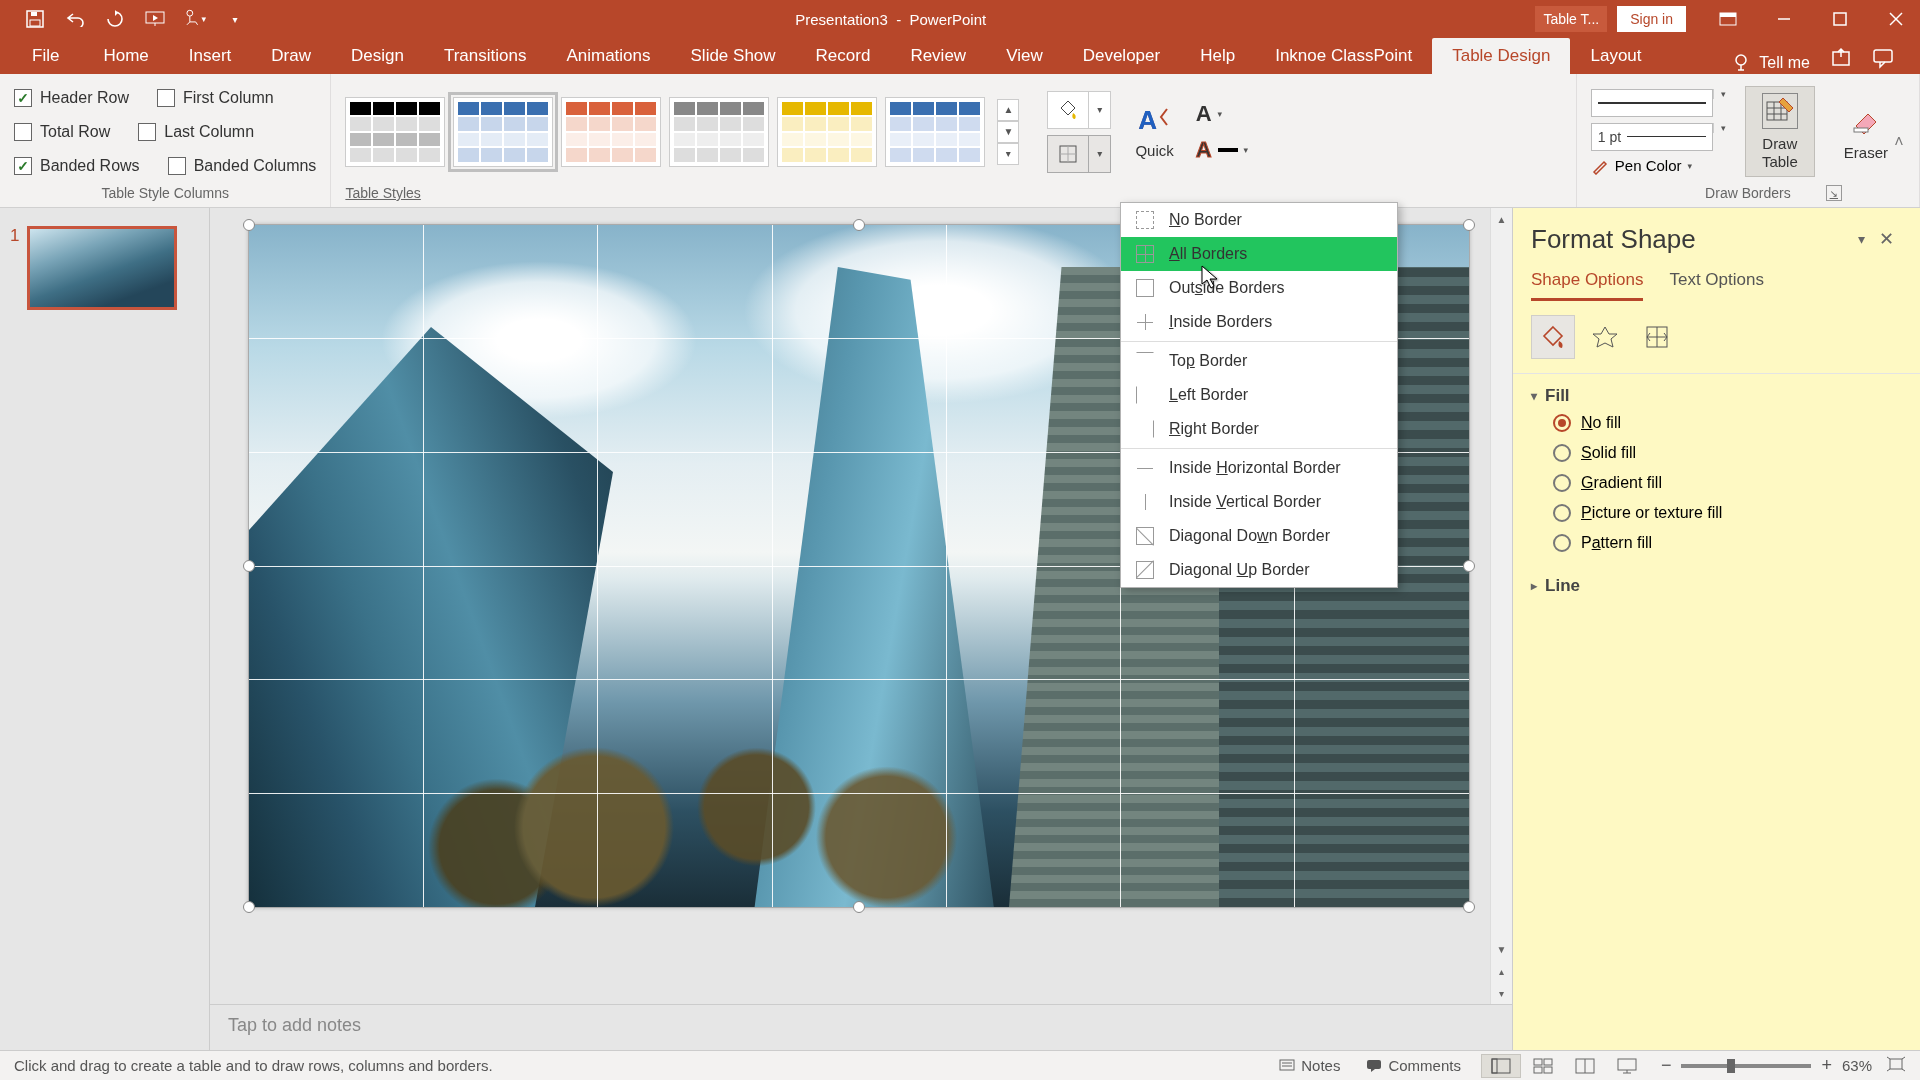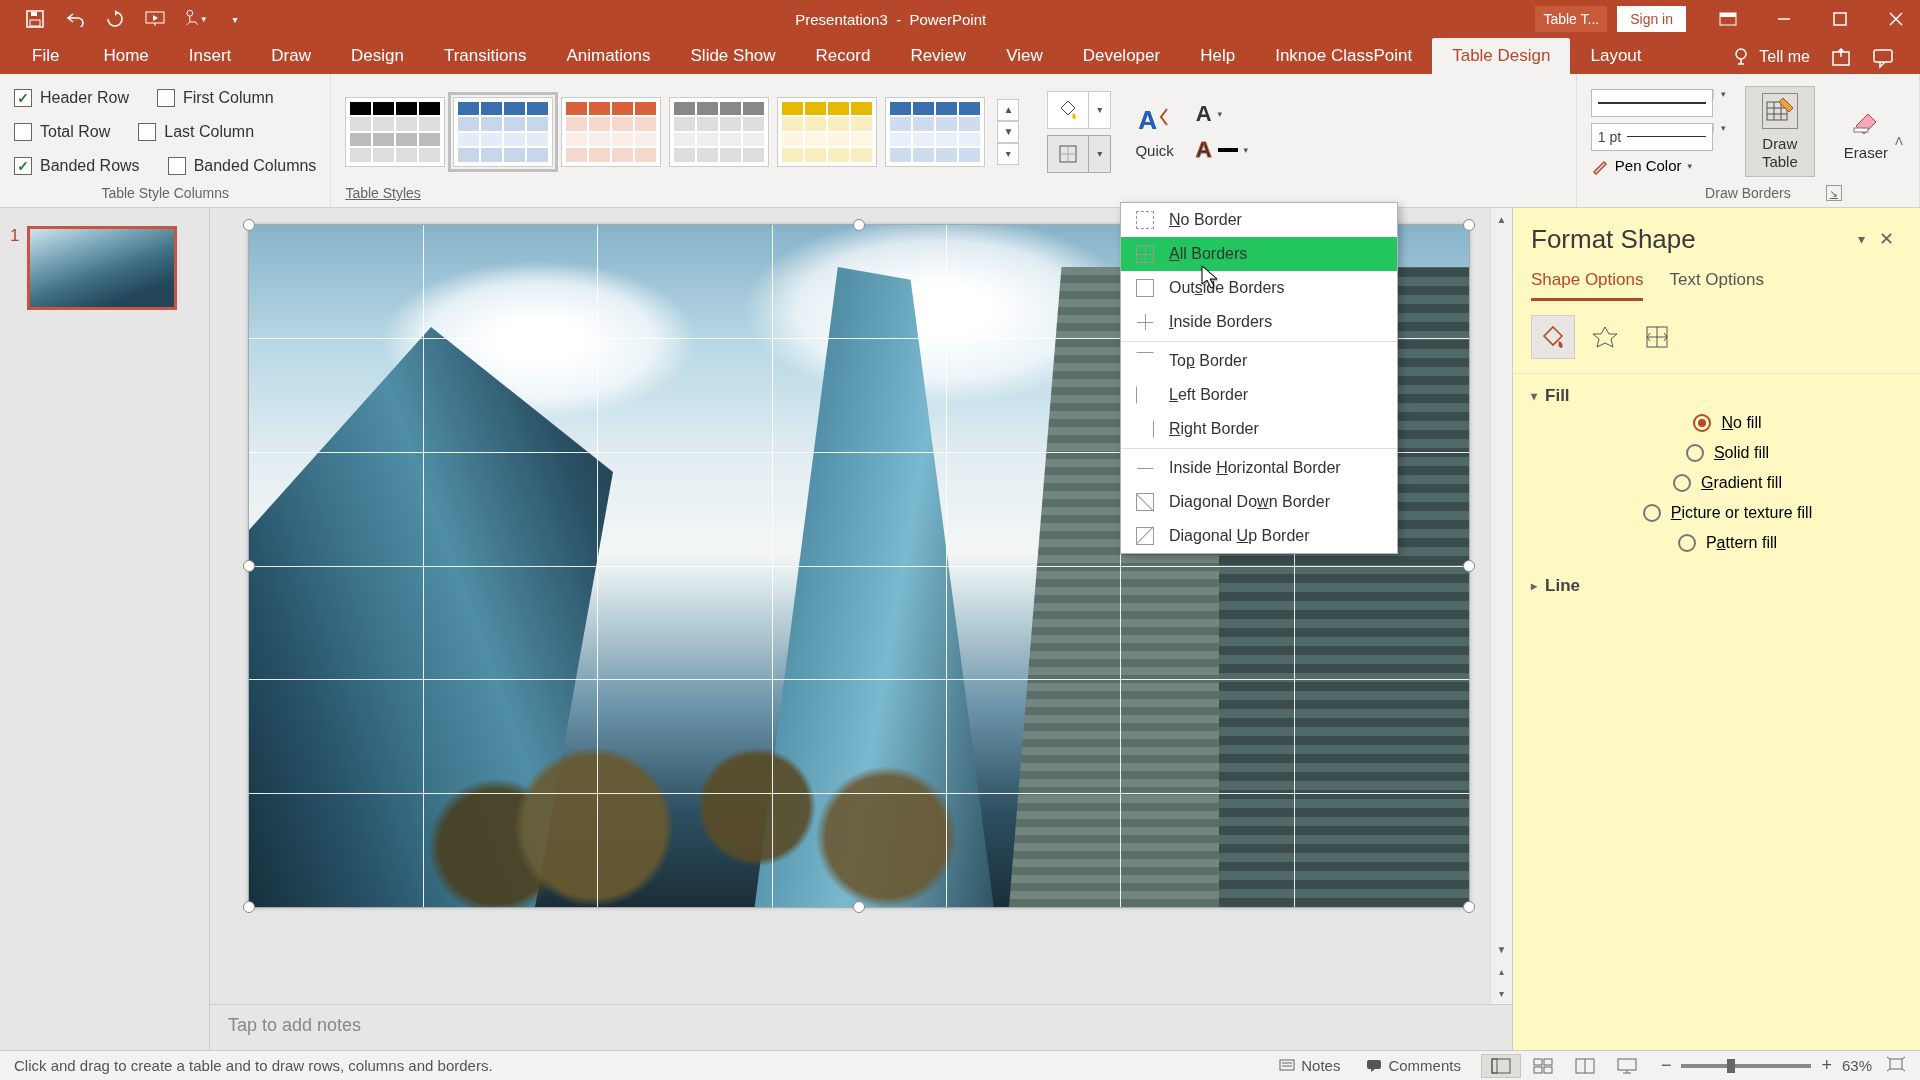--- a/index.html
+++ b/index.html
@@ -14,21 +14,21 @@
 .table-tools-label { background: #c85a3c; color:#fff; padding: 3px 8px; font-size:14px; height:26px; display:flex; align-items:center;}
 .signin-btn { background: #fff; color: #b7472a; border: 1px solid #fff; padding: 4px 12px; font-size: 14px; cursor: pointer; }
 .win-btns { display: flex; gap: 28px; margin-left: 18px; }
 .win-btn { width: 28px; height: 28px; display: flex; align-items: center; justify-content: center; color:#fff; }
 
 
 .tabs { height: 36px; background: #b7472a; display: flex; align-items: center; padding: 0 12px; color:#fff; }
 .tab { padding: 8px 20px; font-size: 17px; cursor:pointer; }
 .tab.file { margin-right: 4px; }
 .tab.active { background: #f3f2f1; color: #b7472a; border-top-left-radius:2px; border-top-right-radius:2px;}
-.ribbon-right { margin-left: auto; display:flex; align-items:flex-start; gap:20px; padding-right:14px;margin-top:8px;}
+.ribbon-right { margin-left: auto; display:flex; align-items:flex-end; gap:20px; padding-right:14px;margin-top:8px;}
 
 
 .ribbon { height: 134px; background: #f3f2f1; border-bottom: 1px solid #d0d0d0; display: flex; }
 .group { border-right: 1px solid #e0dede; padding: 6px 14px 2px 14px; display:flex; flex-direction:column; height:100%; }
 .group-body { flex:1; display:flex; align-items:center; }
 .group-label { text-align:center; font-size:14px; color:#666; padding: 2px 0 4px 0; }
 
 .checkset { display:flex; flex-direction:column; gap:16px; }
 .checkset-row { display:flex; gap:28px; }
 .chk { display:flex; align-items:center; gap:8px; font-size:16px; color:#333; }
@@ -139,21 +139,21 @@
 .pane-title { font-size:26px; color:#3a3a3a; flex:1;}
 .pane-tabs { display:flex; gap:26px; padding: 8px 18px 0;}
 .pane-tab { font-size:17px; color:#555; padding-bottom:8px; border-bottom:3px solid transparent; }
 .pane-tab.active { color:#b7472a; border-bottom-color:#b7472a;}
 .pane-mode-icons { display:flex; gap:8px; padding:14px 18px; border-bottom:1px solid #e4e4e4;}
 .mode-ic { width:44px; height:44px; border:1px solid transparent; display:flex; align-items:center; justify-content:center;}
 .mode-ic.active { background:#e8e6e2; border-color:#d0cec9;}
 .section { padding:12px 18px;}
 .section-hdr { display:flex; align-items:center; gap:8px; font-size:17px; font-weight:bold; color:#444; cursor:pointer; margin-bottom:8px;}
 .caret { font-size:12px; color:#666; }
-.radio-list { display:flex; flex-direction:column; gap:12px; padding-left:22px;align-items:center;}
+.radio-list { display:flex; flex-direction:column; gap:12px; padding-left:22px;}
 .radio { display:flex; align-items:center; gap:10px; font-size:16px; }
 .radio-dot { width:18px; height:18px; border-radius:50%; border:2px solid #777; display:flex; align-items:center; justify-content:center;}
 .radio-dot.sel { border-color:#b7472a;}
 .radio-dot.sel::after{content:"";width:8px;height:8px;border-radius:50%;background:#b7472a;}
 
 
 .statusbar { height:30px; background:#f3f2f1; border-top:1px solid #ccc; display:flex; align-items:center; font-size:15px; color:#555; padding:0 14px;}
 .status-left { }
 .status-right { margin-left:auto; display:flex; align-items:center; gap:14px;}
 .sb-btn { display:flex; align-items:center; gap:6px; font-size:15px; color:#555; padding:2px 6px;}
@@ -754,20 +754,26 @@
     </div>
   <div class="dd-sep"></div>
   <div class="dd-item">
       <span class="dd-icon">
         <span class="border-ic insh"></span>
       </span>
       <span>Inside <span class="underline-key">H</span>orizontal Border</span>
     </div>
   <div class="dd-item">
       <span class="dd-icon">
+        <span class="border-ic insv"></span>
+      </span>
+      <span>Inside <span class="underline-key">V</span>ertical Border</span>
+    </div>
+  <div class="dd-item">
+      <span class="dd-icon">
         <span class="border-ic diagd"></span>
       </span>
       <span>Diagonal Do<span class="underline-key">w</span>n Border</span>
     </div>
   <div class="dd-item">
       <span class="dd-icon">
         <span class="border-ic diagu"></span>
       </span>
       <span>Diagonal <span class="underline-key">U</span>p Border</span>
     </div>

